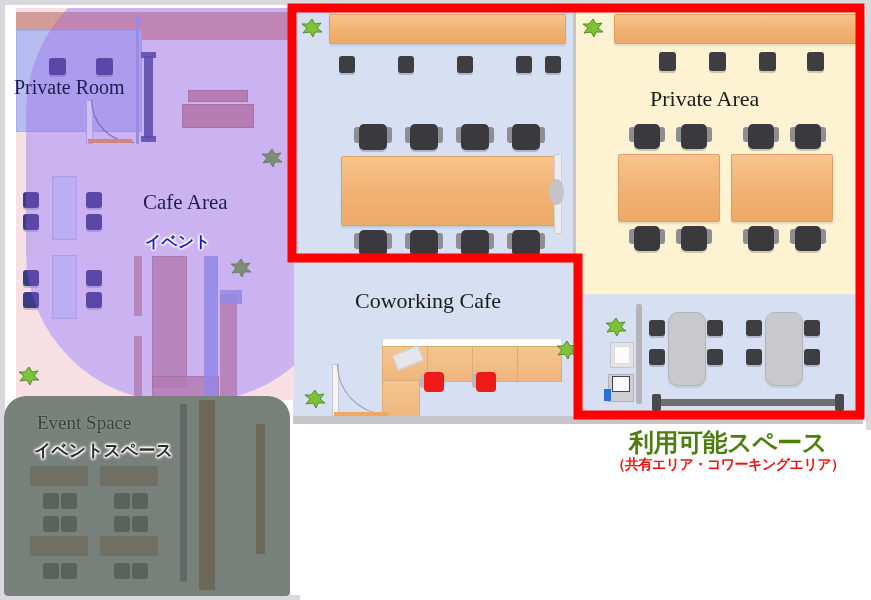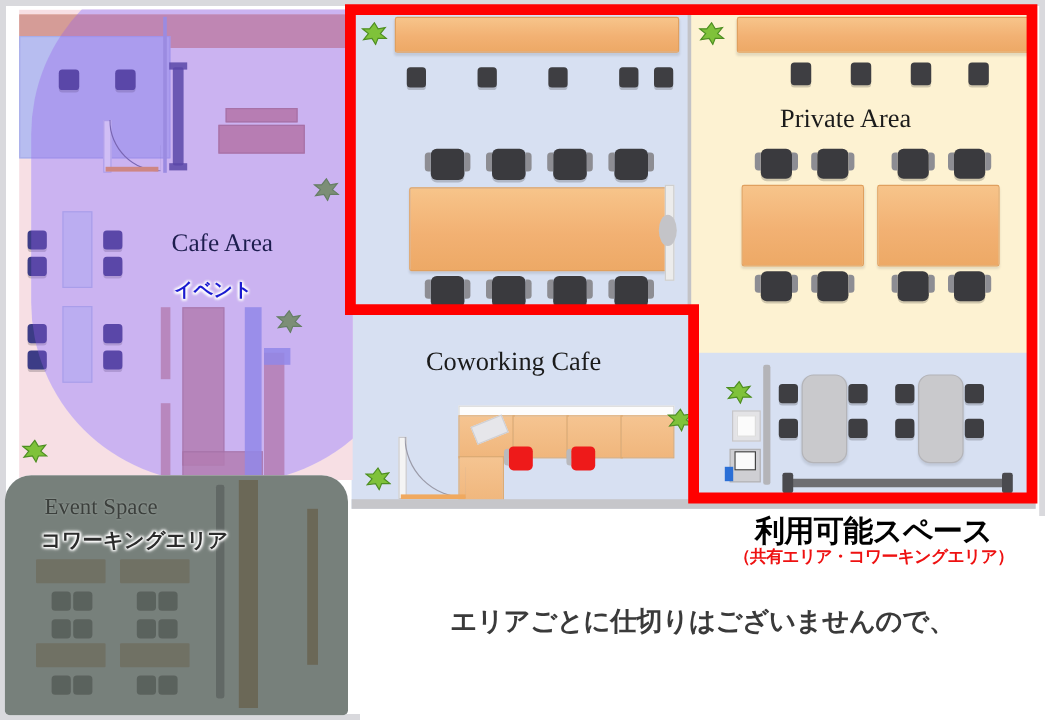--- a/index.html
+++ b/index.html
@@ -70,21 +70,21 @@
   .label-jp.blue{color:#1a1ad0;
        text-shadow:0 0 3px #fff,0 0 3px #fff,1px 1px 2px #fff,-1px -1px 2px #fff,
                    1px -1px 2px #fff,-1px 1px 2px #fff;}
   .label-jp.white-out{color:#2b2b2b;
        text-shadow:0 0 3px #fff,0 0 4px #fff,1px 1px 2px #fff,-1px -1px 2px #fff,
                    1px -1px 2px #fff,-1px 1px 2px #fff;}
 
   
   #red-callout{position:absolute;left:585px;top:430px;width:286px;text-align:center;}
   #red-callout .big{font-family:"DejaVu Sans",sans-serif;font-weight:bold;
-       font-size:25px;color:#000000;letter-spacing:-0.5px;line-height:1.05;}
+       font-size:25px;color:#4d7c0f;letter-spacing:-0.5px;line-height:1.05;}
   #red-callout .small{font-family:"DejaVu Sans",sans-serif;font-weight:bold;
        font-size:14px;color:#ee1111;letter-spacing:-0.5px;line-height:1.1;
        margin-top:1px;}
   #bottom-caption{position:absolute;left:300px;top:505px;width:571px;
        text-align:center;font-family:"DejaVu Sans",sans-serif;font-weight:bold;
        font-size:22px;color:#3a3a3a;line-height:1.25;letter-spacing:-0.3px;}
 
   .sofa{position:absolute;background:linear-gradient(180deg,#f5c491 0%,#f0b67c 100%);
        border:1px solid #ddab74;}
   .sofa-top{position:absolute;background:#fdfdfd;border:1px solid #d9d9d9;}
@@ -305,20 +305,21 @@
       </div>
       <div class="plant" style="left:10px;top:358px;">
         <svg viewBox="0 0 22 20" width="22" height="20">
             <path d="M11 1 L14 6 L20 5 L16 10 L21 14 L14 14 L12 19 L9 14 L2 15 L6 10 L1 6 L7 6 Z" fill="#7fc23a" stroke="#4e8f22" stroke-width="1"></path>
           </svg>
       </div>
 
       <div id="cafe-tint" style="left:18px;top:-46px;width:320px;height:440px;border-radius:150px;
                   background:rgba(150,95,235,.34);"></div>
 
+      <div class="label-en dark-navy" style="left:6px;top:68px;font-size:20px;">Private Room</div>
       <div class="label-en dark-navy" style="left:135px;top:182px;font-size:21px;">Cafe Area</div>
       <div class="label-jp blue" style="left:137px;top:224px;font-size:16px;">イベント</div>
     </div>
   </div>
 
   <div id="eventspace">
     <div class="abs" style="left:0;top:0;width:286px;height:200px;background:#c9ccce;"></div>
 
     <div class="evtable" style="left:26px;top:70px;width:58px;height:20px;"></div>
     <div class="evtable" style="left:96px;top:70px;width:58px;height:20px;"></div>
@@ -339,32 +340,31 @@
     <div class="evchair" style="left:128px;top:167px;width:16px;height:16px;"></div>
 
     <div class="abs" style="left:176px;top:8px;width:7px;height:178px;background:#8f8f93;border-radius:2px;"></div>
     <div class="abs" style="left:195px;top:4px;width:16px;height:190px;background:#a98e6e;"></div>
     <div class="abs" style="left:252px;top:28px;width:9px;height:130px;background:#a98e6e;"></div>
 
     <div id="event-dim"></div>
 
     <div class="label-en" style="left:33px;top:16px;font-size:19px;color:#3b3f3c;
                 text-shadow:0 0 2px rgba(255,255,255,.35);">Event Space</div>
-    <div class="label-jp white-out" style="left:30px;top:43px;font-size:17px;">コワーキングエリア</div>
+    <div class="label-jp white-out" style="left:30px;top:43px;font-size:17px;">イベントスペース</div>
   </div>
 
   <div class="label-en" style="left:650px;top:86px;font-size:22px;">Private Area</div>
   <div class="label-en" style="left:355px;top:288px;font-size:22px;">Coworking Cafe</div>
 
   <svg id="redpoly" viewBox="0 0 871 440" width="871" height="440">
     <polygon points="292,8 860,8 860,415 578,415 578,258 292,258" fill="none" stroke="#ff0000" stroke-width="9" stroke-linejoin="miter"></polygon>
   </svg>
 
   <div id="red-callout">
     <div class="big">利用可能スペース</div>
     <div class="small">（共有エリア・コワーキングエリア）</div>
   </div>
 
   <div id="bottom-caption">
-    <div>エリアごとに仕切りはございませんので、</div>
   </div>
 
 </div>
 
 </body></html>

